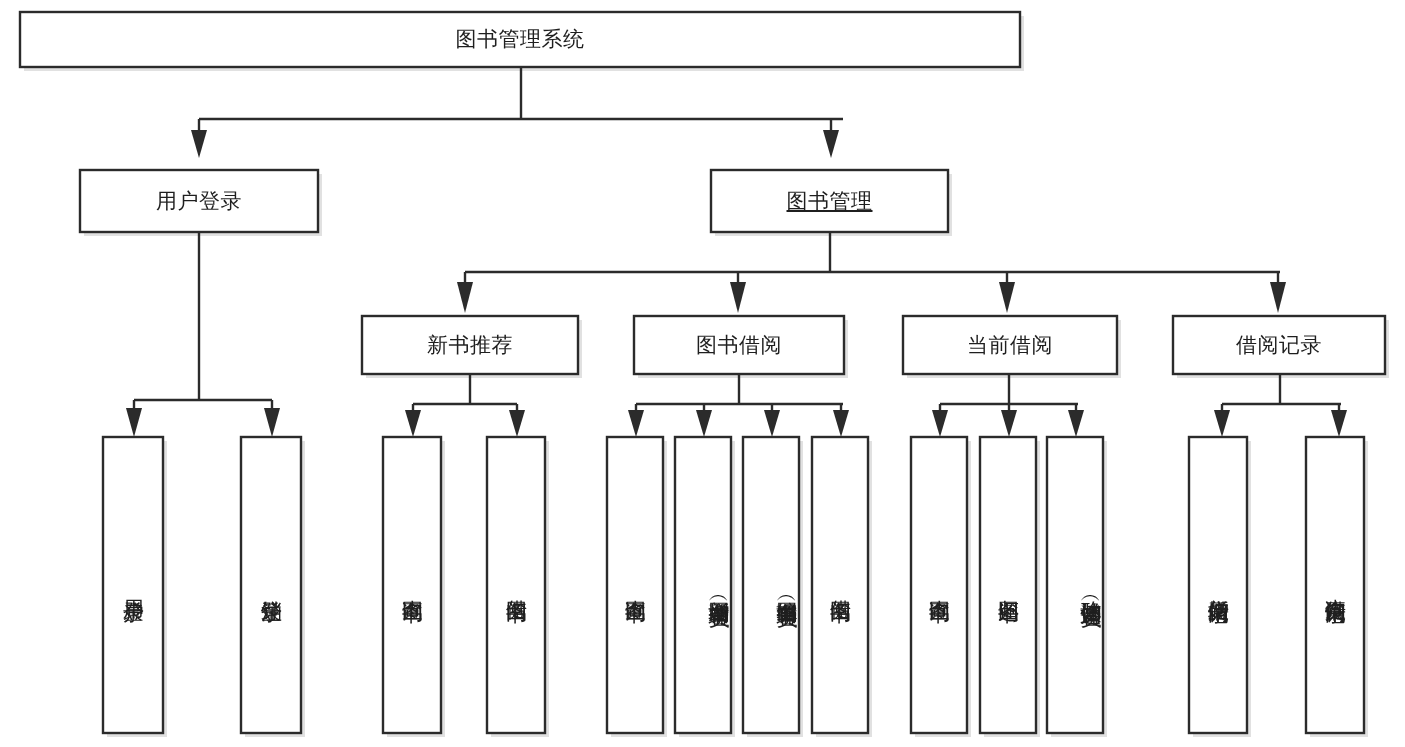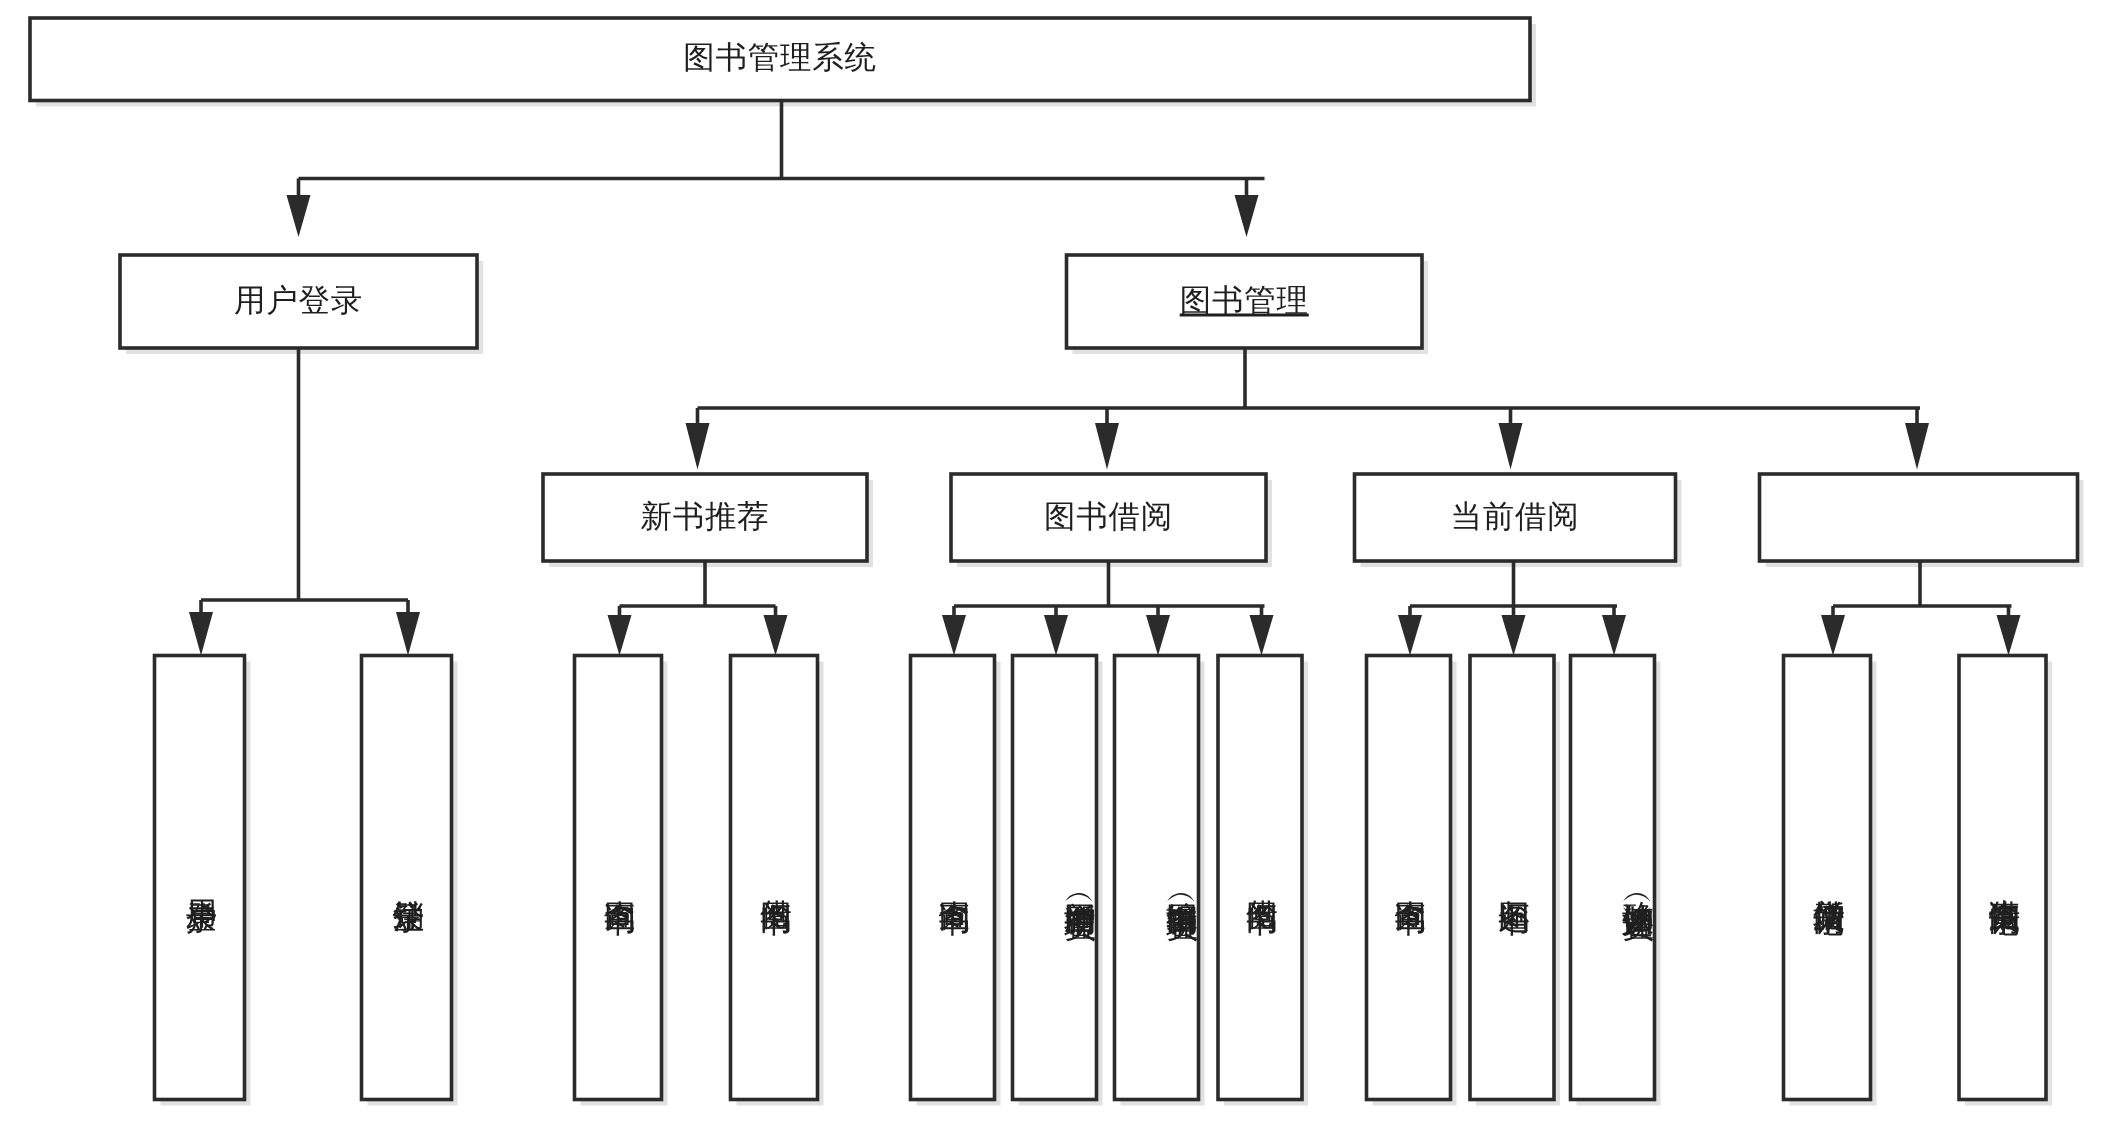--- a/index.html
+++ b/index.html
@@ -214,20 +214,21 @@
   <div class="node-label-h" style="left:80px; top:170px; width:238px; height:62px;">用户登录</div>
 
   <div class="node-label-h" style="left:711px; top:170px; width:237px; height:62px;text-decoration:underline;">图书管理</div>
 
   <div class="node-label-h" style="left:634px; top:316px; width:210px; height:58px;">图书借阅</div>
 
   <div class="node-label-h" style="left:362px; top:316px; width:216px; height:58px;">新书推荐</div>
 
   <div class="node-label-h" style="left:903px; top:316px; width:214px; height:58px;">当前借阅</div>
 
+  <div class="node-label-h" style="left:1173px; top:316px; width:212px; height:58px;">借阅记录</div>
 
   <div class="node-label-v" style="left:103px; top:437px; width:60px; height:296px;">用户登录</div>
 
   <div class="node-label-v" style="left:241px; top:437px; width:60px; height:296px;">注销登录</div>
 
   <div class="node-label-v" style="left:383px; top:437px; width:58px; height:296px;">查询图书</div>
 
   <div class="node-label-v" style="left:487px; top:437px; width:58px; height:296px;">借阅图书</div>
 
   <div class="node-label-v" style="left:607px; top:437px; width:56px; height:296px;">查询图书</div>

